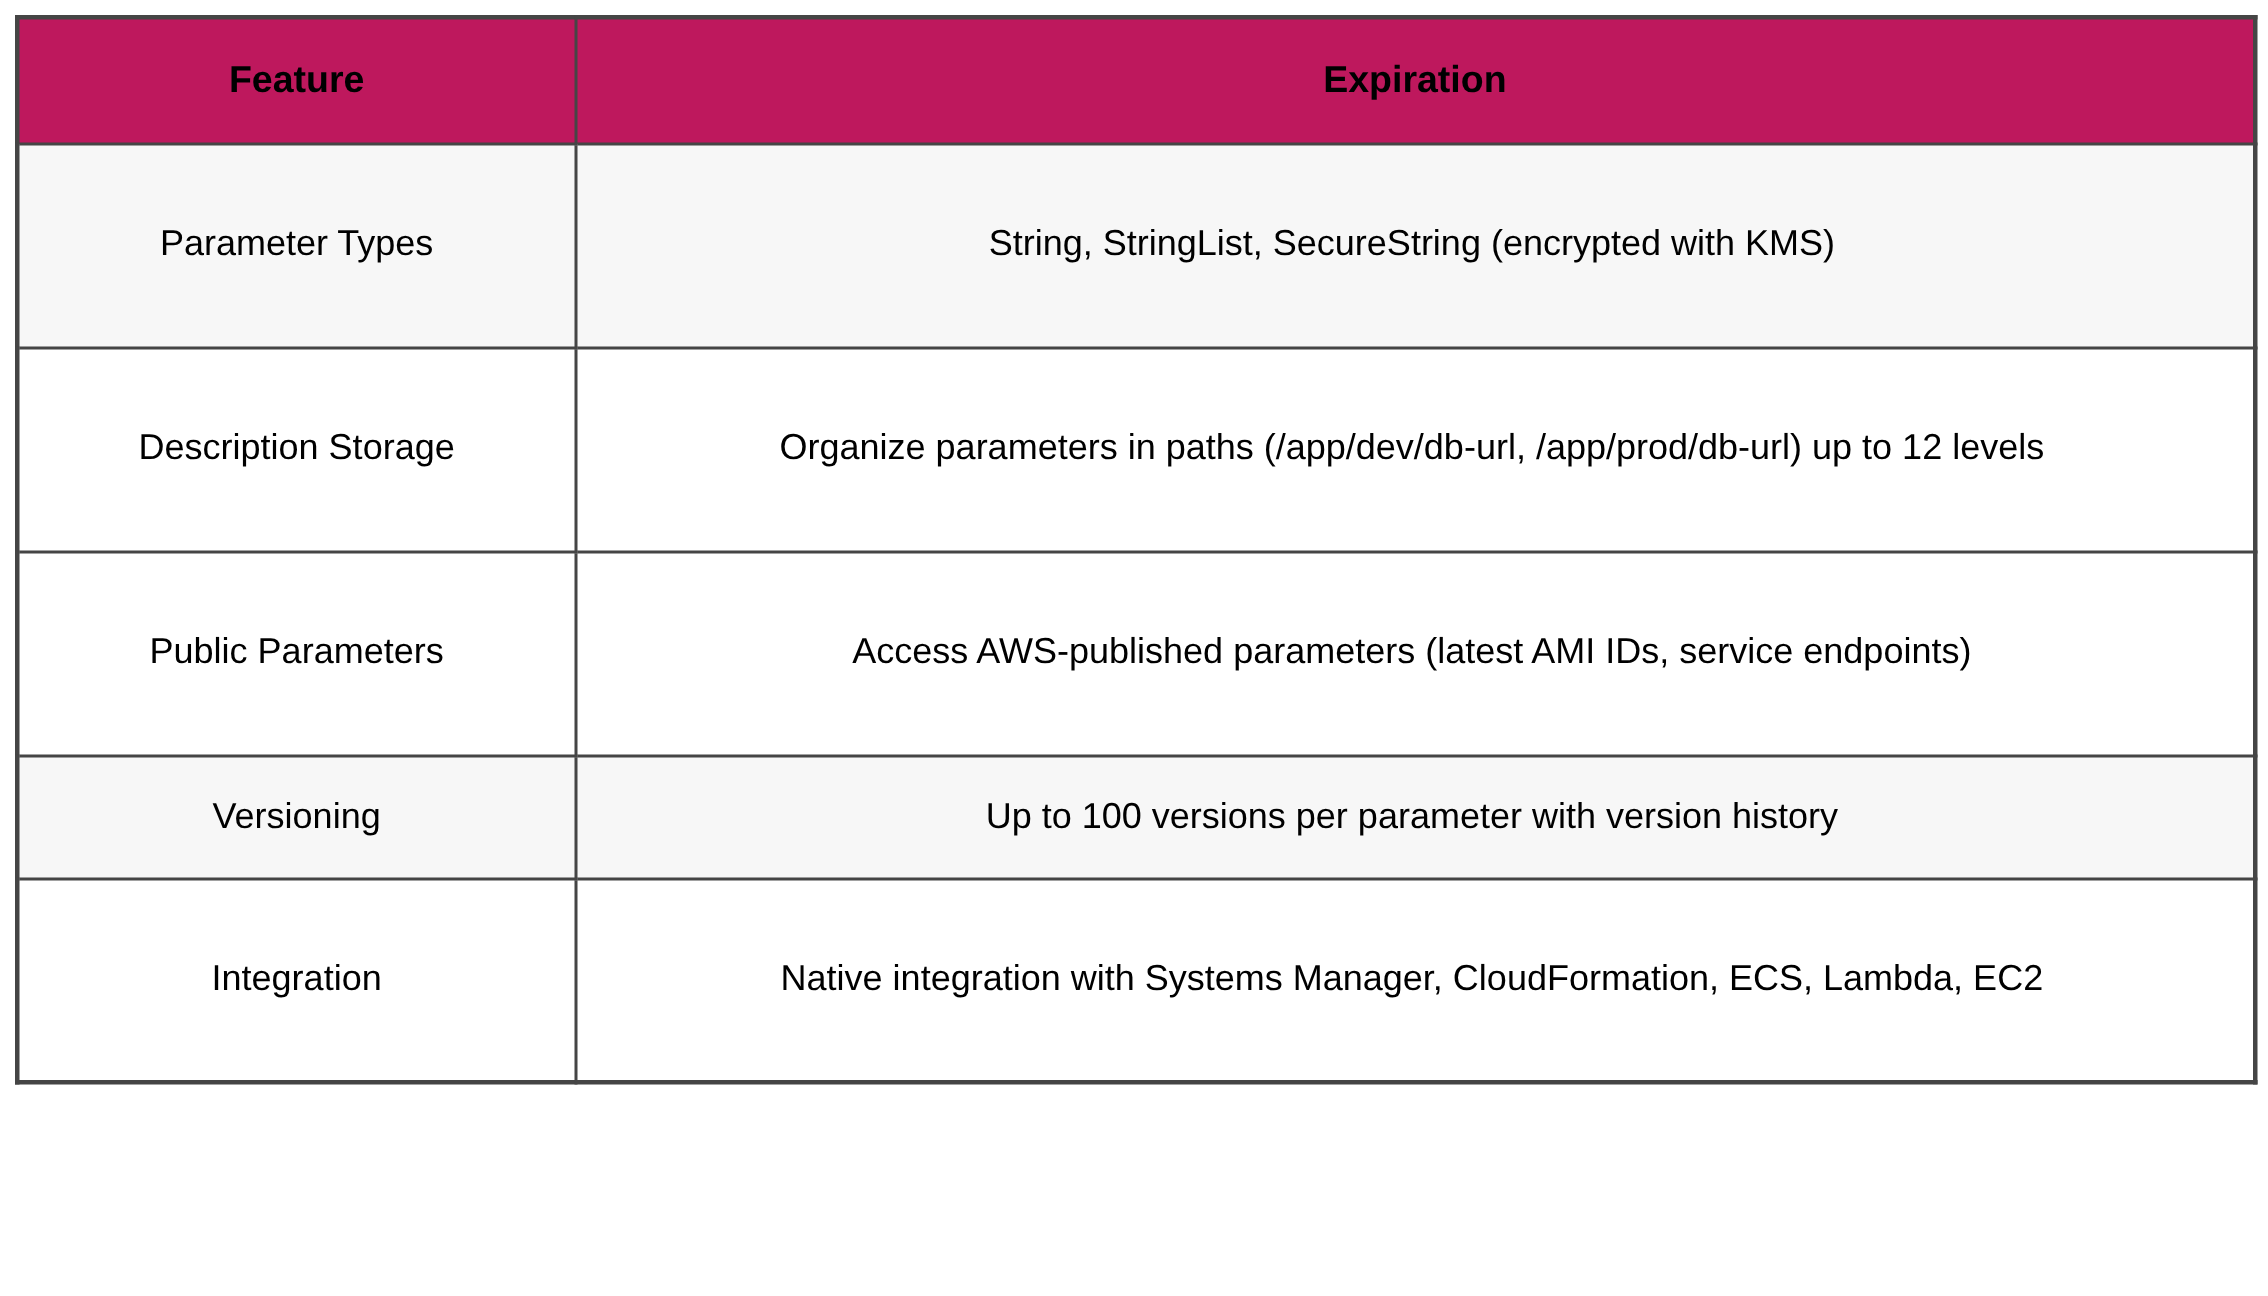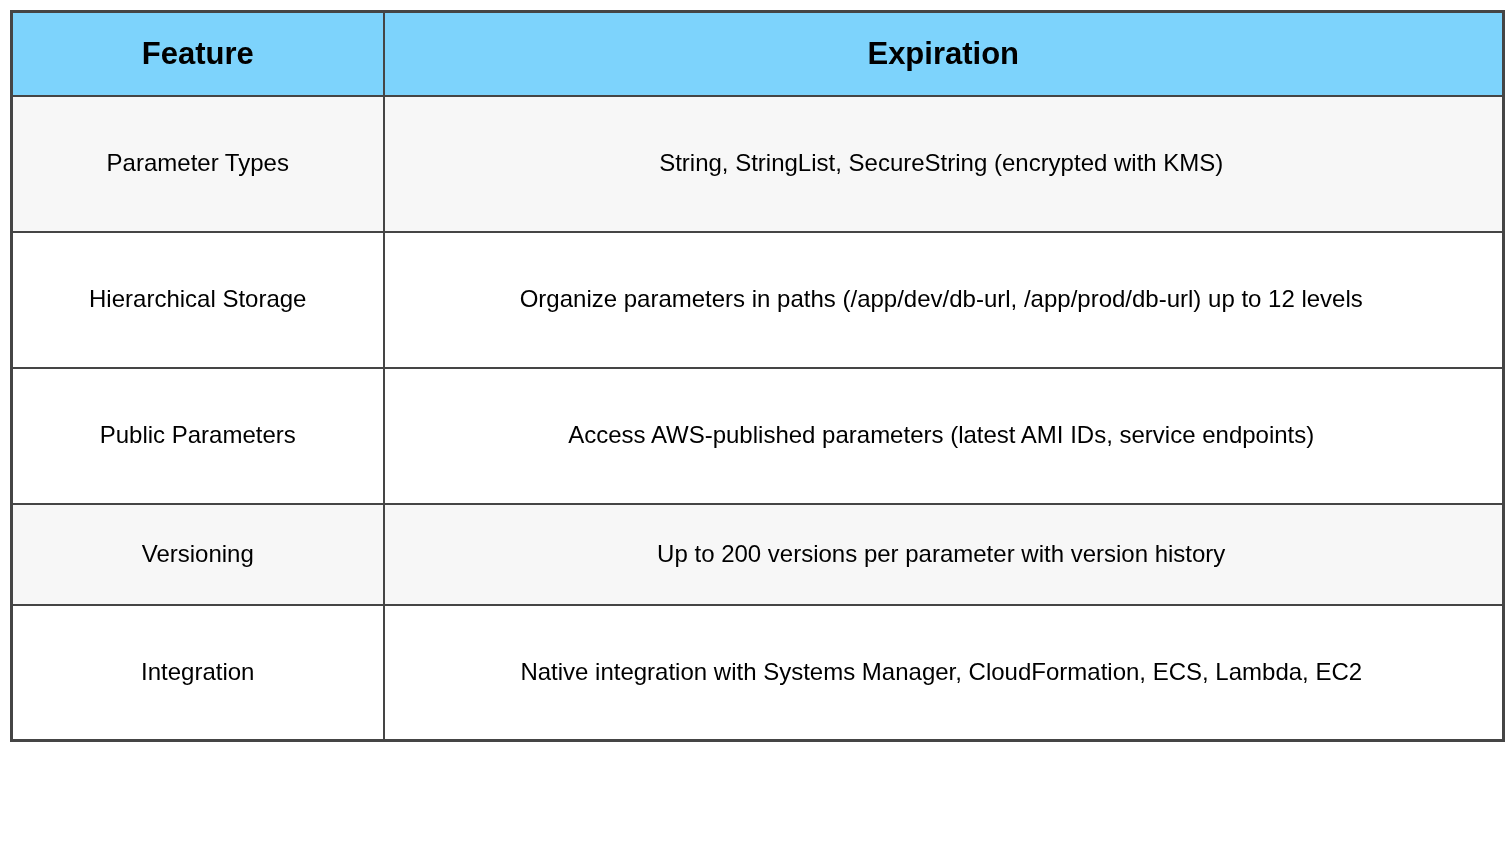--- a/index.html
+++ b/index.html
@@ -26,37 +26,37 @@
   table.feature-table td {
     border: 2px solid #454545;
     text-align: center;
     vertical-align: middle;
     box-sizing: border-box;
     overflow-wrap: break-word;
   }
   col.col-feature { width: 372px; }
   col.col-description { width: 1120px; }
   th.header-cell {
-    background: #7dd3fc;
-    font-size: 31px;
+    background: #be185d;
+    font-size: 25px;
     font-weight: bold;
     height: 84px;
     padding: 14px 16px;
     line-height: 1.4;
   }
   td.body-cell {
     font-size: 24px;
     line-height: 1.6;
     padding: 21px 14px;
   }
   td.desc-cell { padding-left: 36px; padding-right: 40px; }
   tr.row-stripe td { background: #f7f7f7; }
   tr.row-plain td { background: #ffffff; }
   tr.row-tall td { height: 136px; }
-  tr.row-short td { height: 101px; }
+  tr.row-short td { height: 82px; }
 </style>
 </head>
 <body>
 
 <div class="page">
   <table class="feature-table">
     <colgroup>
       <col class="col-feature">
       <col class="col-description">
     </colgroup>
@@ -65,30 +65,30 @@
         <th class="header-cell">Feature</th>
         <th class="header-cell">Expiration</th>
       </tr>
     </thead>
     <tbody>
       <tr class="row-stripe row-tall">
         <td class="body-cell">Parameter Types</td>
         <td class="body-cell desc-cell">String, StringList, SecureString (encrypted with KMS)</td>
       </tr>
       <tr class="row-plain row-tall">
-        <td class="body-cell">Hierarchical Storage</td>
+        <td class="body-cell">Description Storage</td>
         <td class="body-cell desc-cell">Organize parameters in paths (/app/dev/db-url, /app/prod/db-url) up to 12 levels</td>
       </tr>
       <tr class="row-plain row-tall">
         <td class="body-cell">Public Parameters</td>
         <td class="body-cell desc-cell">Access AWS-published parameters (latest AMI IDs, service endpoints)</td>
       </tr>
       <tr class="row-stripe row-short">
         <td class="body-cell">Versioning</td>
-        <td class="body-cell desc-cell">Up to 200 versions per parameter with version history</td>
+        <td class="body-cell desc-cell">Up to 100 versions per parameter with version history</td>
       </tr>
       <tr class="row-plain row-tall">
         <td class="body-cell">Integration</td>
         <td class="body-cell desc-cell">Native integration with Systems Manager, CloudFormation, ECS, Lambda, EC2</td>
       </tr>
     </tbody>
   </table>
 </div>
 
 </body></html>

